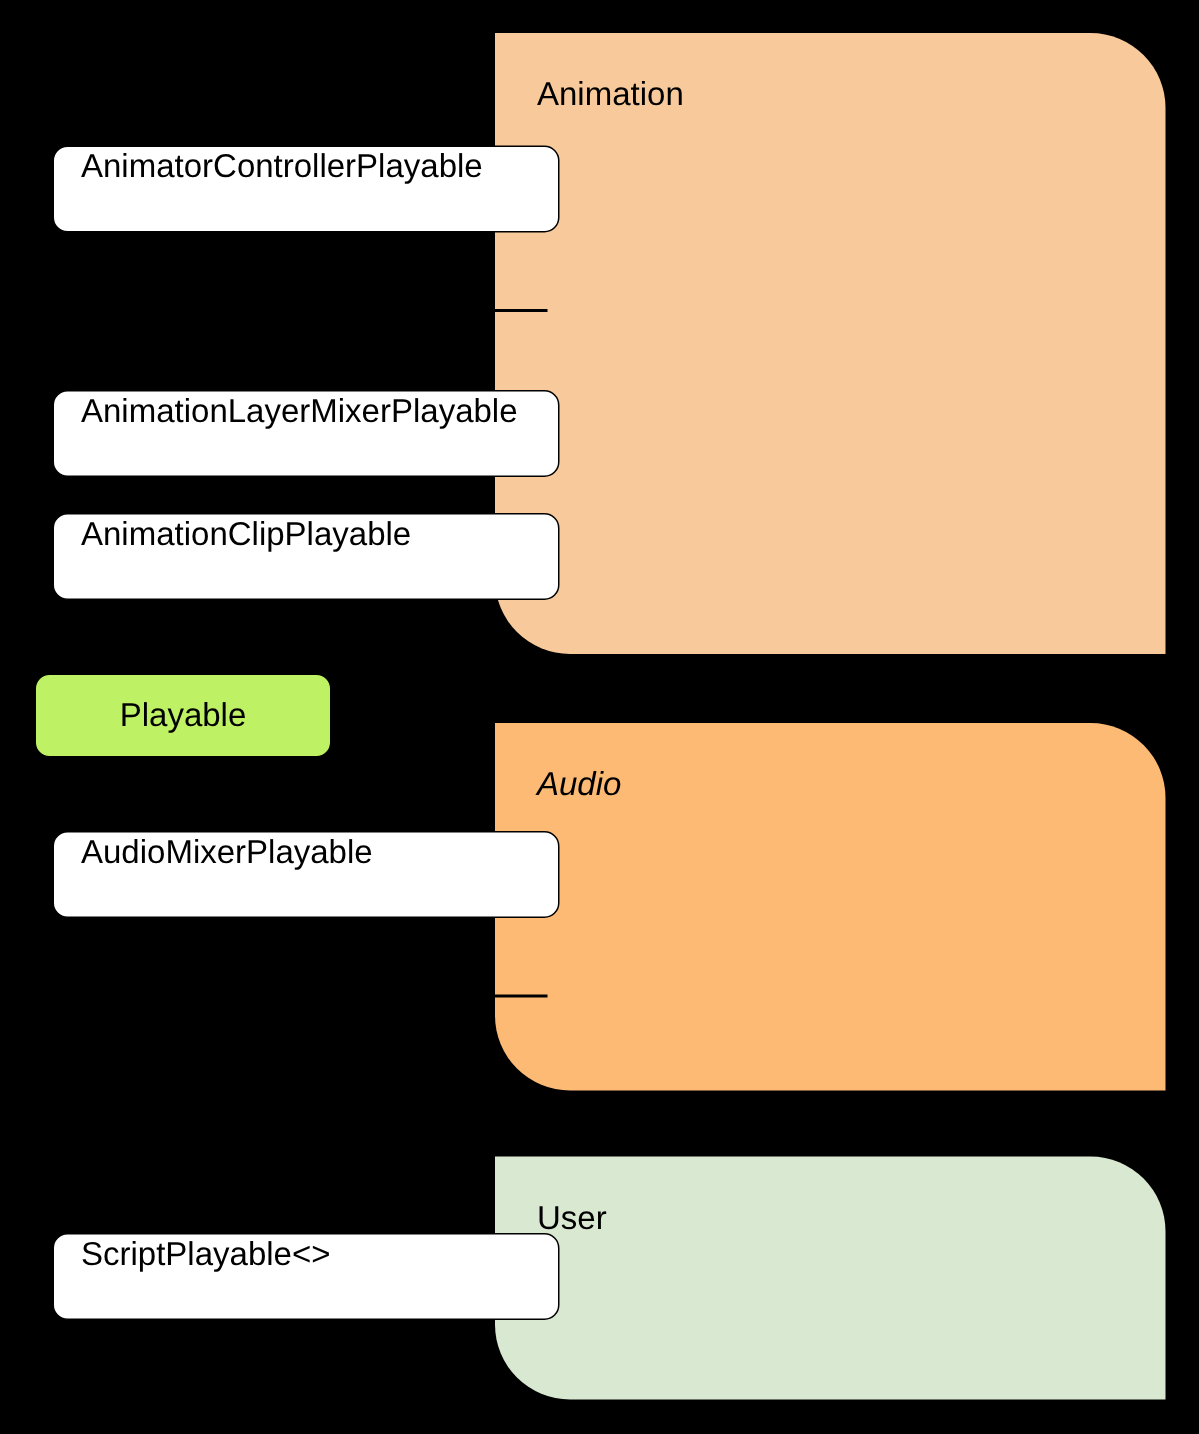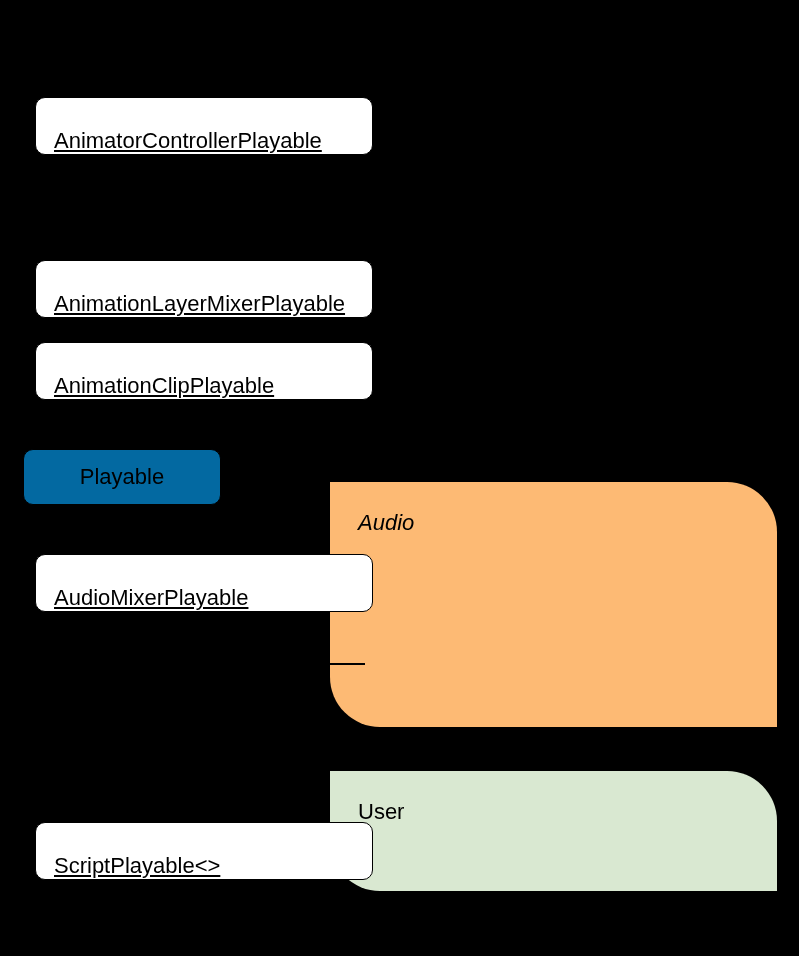--- a/index.html
+++ b/index.html
@@ -38,60 +38,62 @@
 
   
   .group {
     position: absolute;
     left: 330px;
     width: 447px;
     border-radius: 0 50px 0 50px;
   }
   #group-animation { top: 22px;  height: 414px; }
   #group-audio     { top: 482px; height: 245px; }
-  #group-user      { top: 771px; height: 120px; text-align: right; }
+  #group-user      { top: 771px; height: 162px; text-align: right; }
 
   .group-title {
     position: absolute;
     left: 28px; top: 30px;
     font-size: 22px;
     line-height: 1;
   }
 
   
   .class-box {
     position: absolute;
     left: 35px;
     width: 338px; height: 58px;
     background: #fff;
     border: 1.4px solid #000;
     border-radius: 10px;
-    display: flex; align-items: flex-end;
+    display: flex; align-items: flex-start;
     padding-left: 18px;
     font-size: 22px;
     z-index: 2;
-    text-decoration: underline;
   }
   #anim-box-0 { top: 75px; }
   #anim-box-1 { top: 156px; }
   #anim-box-2 { top: 238px; }
   #anim-box-3 { top: 320px; }
   #audio-box-0 { top: 72px; }
   #audio-box-1 { top: 153px; }
   #user-box-0 { top: 68px; }
 </style>
 </head>
 <body>
 
 <div class="canvas" style="background: rgb(0, 0, 0);">
 
-  <div class="root-node" style="background: #0369a1; align-items: center;">
+  <div class="root-node" style="background: #bef264; align-items: center;">
     <span>Playable</span>
   </div>
 
+  <div class="group" id="group-animation" style="background: rgb(248, 202, 155);">
+    <div class="group-title">Animation</div>
+  </div>
 
   <div class="group" id="group-audio" style="background: #fdba74; font-style: italic;">
     <div class="group-title">Audio</div>
   </div>
 
   <div class="group" id="group-user" style="background: rgb(217, 232, 209);">
     <div class="group-title">User</div>
   </div>
 
   <svg class="connectors" viewBox="0 0 799 956" xmlns="http://www.w3.org/2000/svg">

